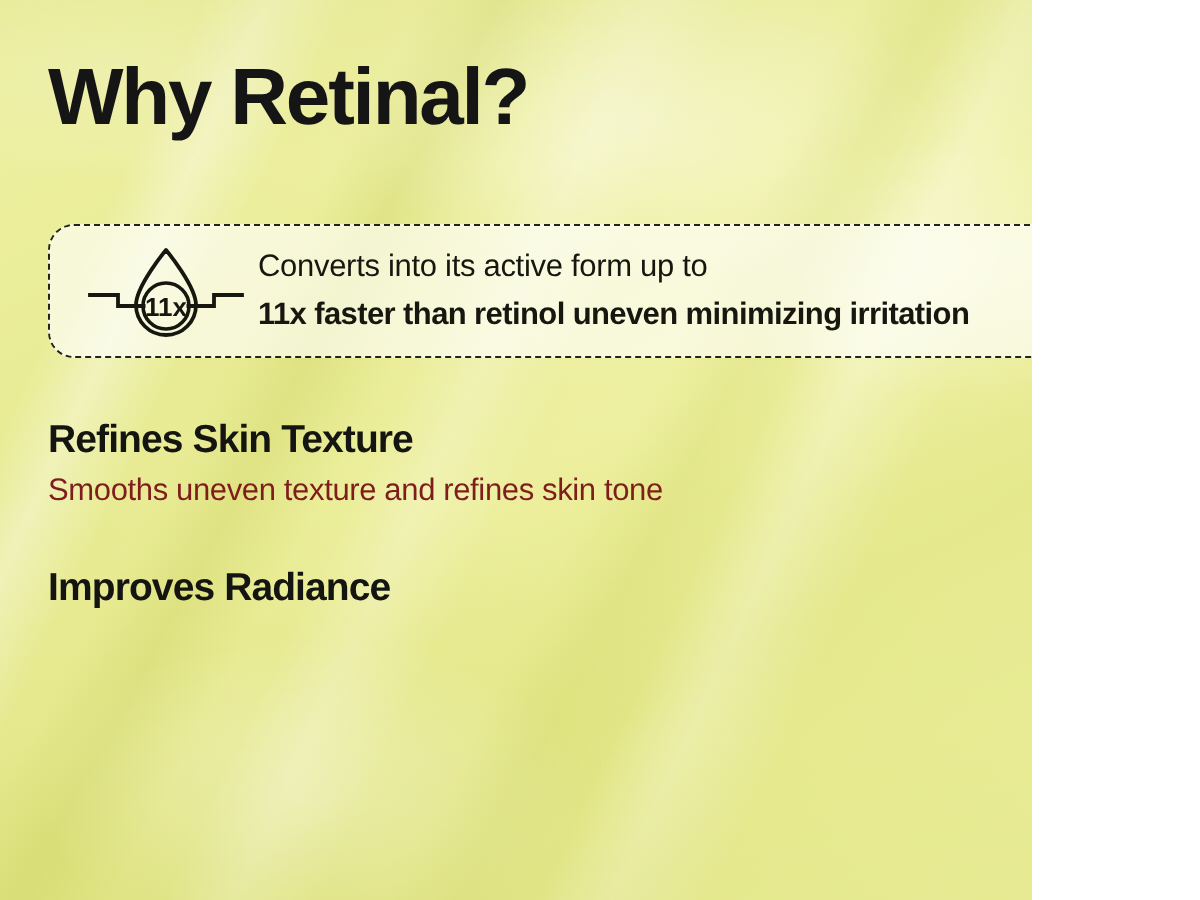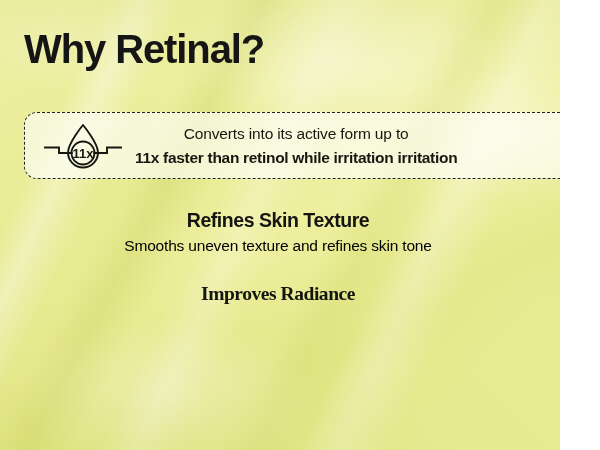--- a/index.html
+++ b/index.html
@@ -6,24 +6,23 @@
   * { margin:0; padding:0; box-sizing:border-box; }
 
   html, body {
     width:600px; height:450px;
     overflow:hidden;
     font-family:"Liberation Sans", sans-serif;
   }
 
   #canvas {
     position:relative;
-    width:560px; height:450px;
+    width:516px; height:450px;
     overflow:hidden;
     background:#E9EC92;
-    text-align:center;
   }
 
   
   .bg-layer { position:absolute; inset:0; pointer-events:none; }
 
   .bg-base {
     background:
       radial-gradient(130% 90% at 78% 6%,   #F2F3AE 0%,  rgba(242,243,174,0) 55%),
       radial-gradient(110% 80% at 8% 96%,   #E2E584 0%,  rgba(226,229,132,0) 60%),
       linear-gradient(152deg, #EEF0A2 0%, #E8EB93 34%, #EDEF9E 52%, #E4E789 72%, #ECEE9A 100%);
@@ -88,35 +87,35 @@
     width:552px; height:67px;
     border:1.6px dashed #22231C;
     border-radius:13px;
     background:rgba(255,255,255,.62);
     display:flex; align-items:center;
     padding:0 16px;
   }
 
   .callout-icon { flex:0 0 auto; width:84px; height:52px; display:block; }
 
-  .callout-text { margin-left:10px; color:#16170F; }
+  .callout-text { margin-left:4px; color:#16170F; }
   .callout-line1 { font-size:15.5px; font-weight:400; line-height:1.5; letter-spacing:-.15px; }
   .callout-line2 { font-size:15.5px; font-weight:700; line-height:1.5; letter-spacing:-.3px; }
 
   
-  .benefits { position:absolute; left:8px; top:208px; width:540px; }
+  .benefits { position:absolute; left:24px; top:208px; width:540px; }
   .benefit { margin-bottom:25px; }
-  .benefit:last-child { margin-bottom:12px;font-family:Liberation Serif, serif; }
+  .benefit:last-child { margin-bottom:12px; }
 
   .benefit-title {
     font-size:19.5px; font-weight:700; color:#141410;
     letter-spacing:-.45px; line-height:1.28; margin-bottom:3px;
   }
   .benefit-desc {
-    font-size:15.5px; font-weight:400; color:#000000;
+    font-size:15.5px; font-weight:400; color:#7f1d1d;
     letter-spacing:-.18px; line-height:1.34;
   }
 </style>
 </head>
 <body>
 
 <div id="canvas">
 
   <div class="bg-layer bg-base"></div>
   <div class="bg-layer bg-streaks2"></div>
@@ -131,21 +130,21 @@
     <svg class="callout-icon" viewBox="0 0 84 52">
       <path d="M42 5 C42 5 57 23 57 32.5 C57 40.8 50.3 47.5 42 47.5 C33.7 47.5 27 40.8 27 32.5 C27 23 42 5 42 5 Z" fill="none" stroke="#16170F" stroke-width="1.9" stroke-linejoin="round"></path>
       <circle cx="42" cy="33" r="11.5" fill="none" stroke="#16170F" stroke-width="1.8"></circle>
       <path d="M4 27.5 L18 27.5 L18 33 L30.8 33" fill="none" stroke="#16170F" stroke-width="1.9" stroke-linecap="square" stroke-linejoin="miter"></path>
       <path d="M53.2 33 L66 33 L66 27.5 L80 27.5" fill="none" stroke="#16170F" stroke-width="1.9" stroke-linecap="square" stroke-linejoin="miter"></path>
       <text x="42" y="38.2" text-anchor="middle" font-family="Liberation Sans, sans-serif" font-size="13" font-weight="700" fill="#16170F">11x</text>
     </svg>
 
     <div class="callout-text">
       <div class="callout-line1">Converts into its active form up to</div>
-      <div class="callout-line2">11x faster than retinol while irritation irritation</div>
+      <div class="callout-line2">11x faster than retinol uneven minimizing irritation</div>
     </div>
   </div>
 
   <div class="benefits">
 
     <div class="benefit">
       <div class="benefit-title">Refines Skin Texture</div>
       <div class="benefit-desc">Smooths uneven texture and refines skin tone</div>
     </div>
 

